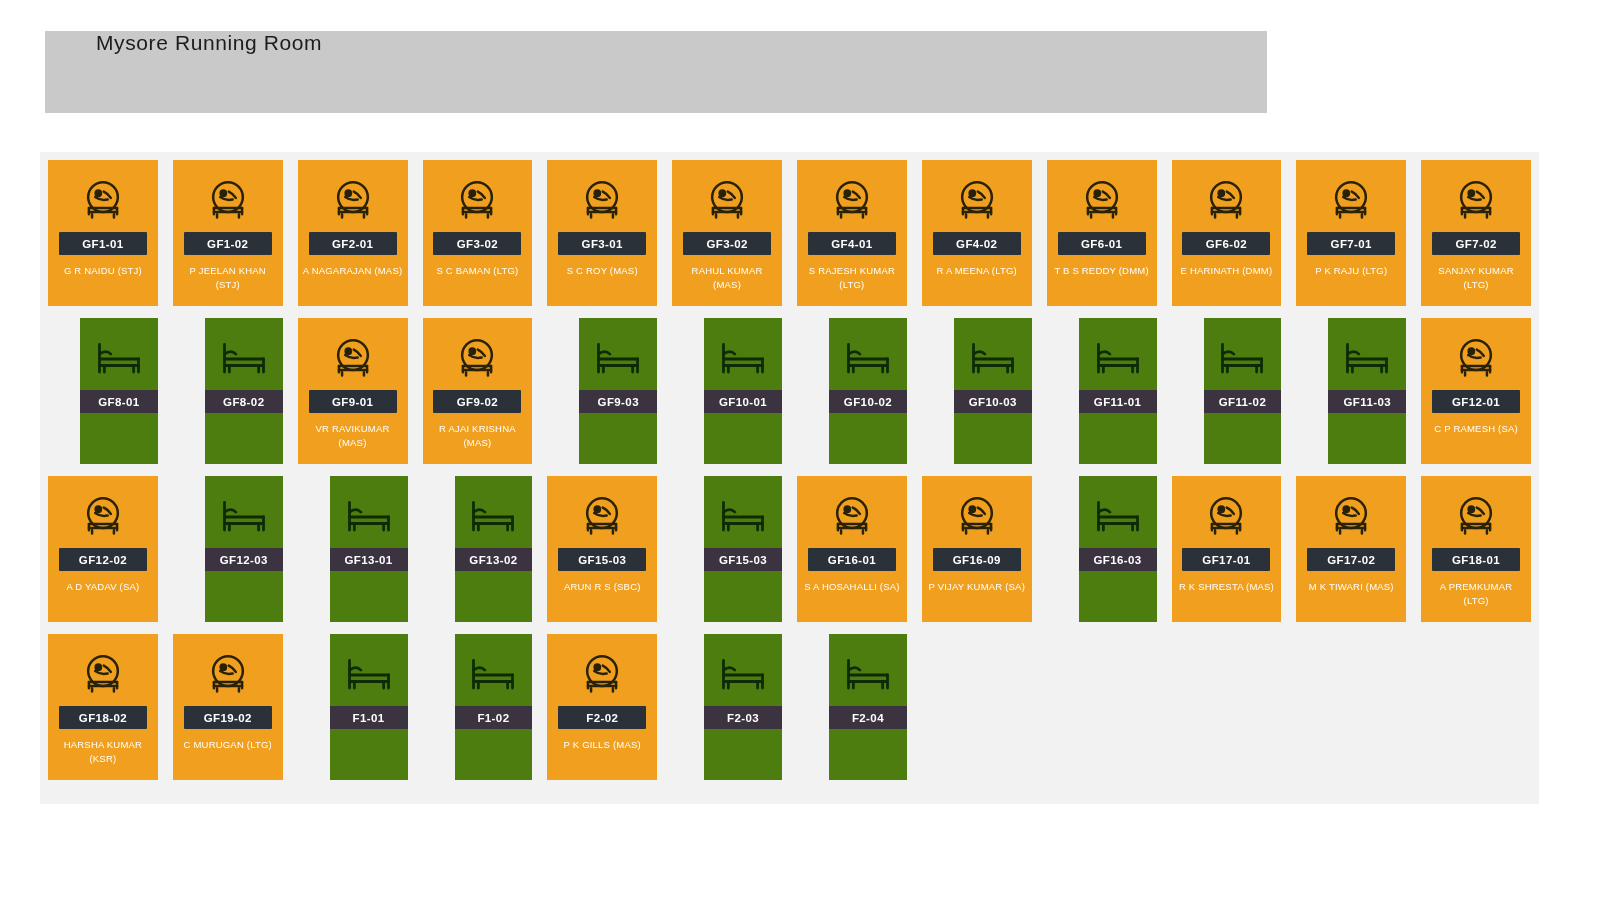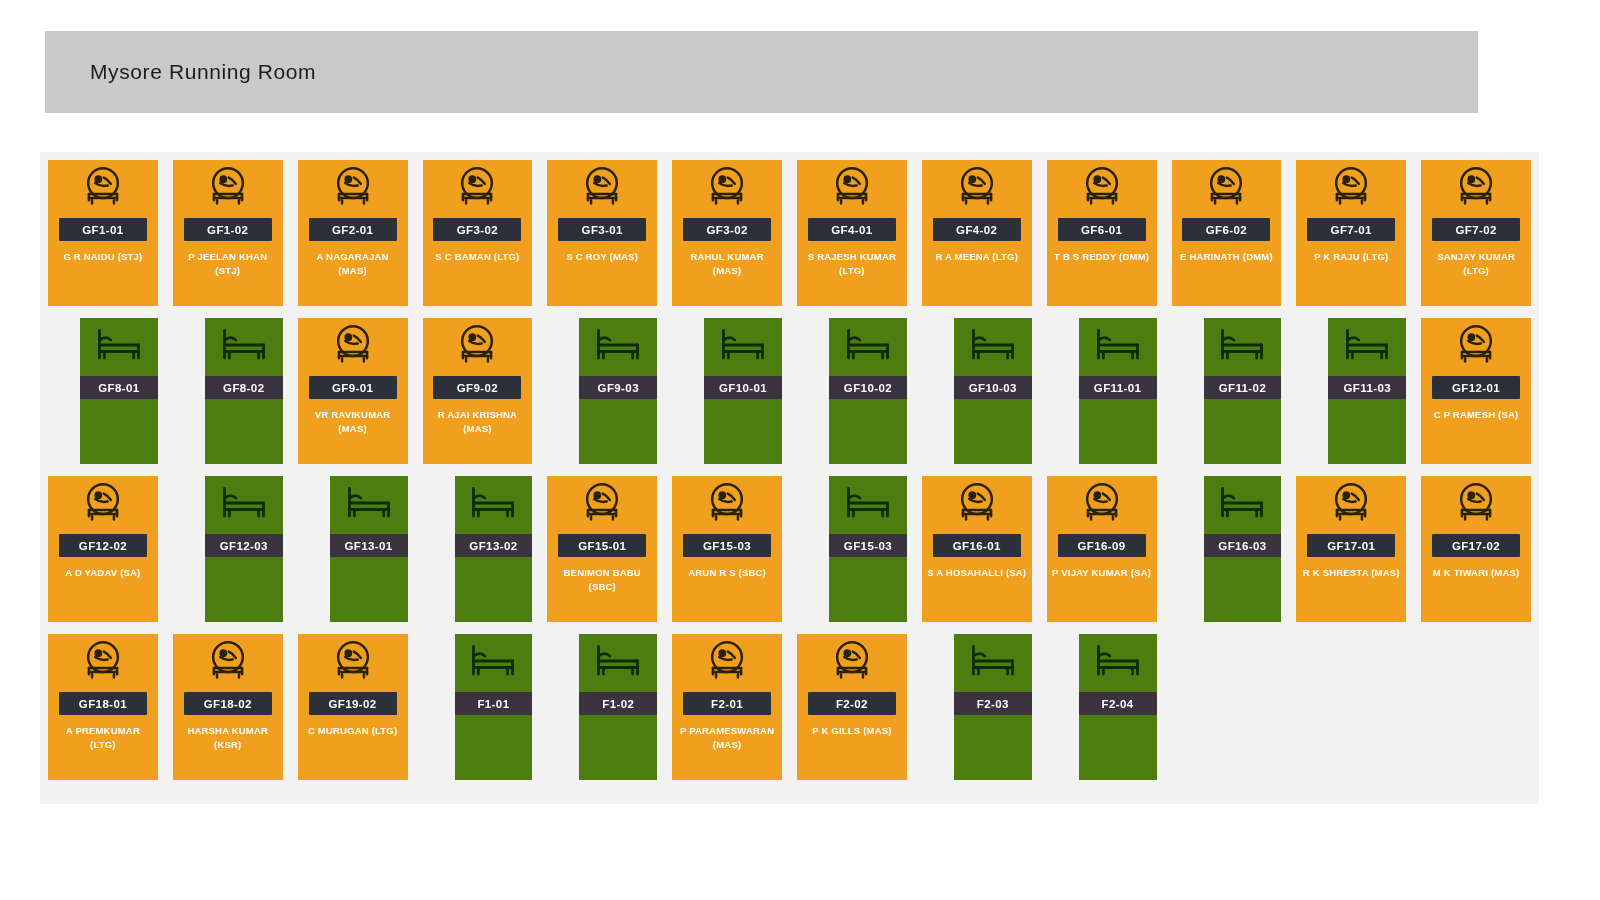--- a/index.html
+++ b/index.html
@@ -14,25 +14,25 @@
   #app {
     width: 1600px;
     height: 900px;
     position: relative;
     background: #ffffff;
   }
   .header-bar {
     position: absolute;
     left: 45px;
     top: 31px;
-    width: 1433px;
+    width: 1216px;
     height: 82px;
     background: #c9c9c9;
     display: flex;
-    align-items: center;
+    padding-left: 6px;
   }
   .header-title {
     margin-left: 45px;
     font-size: 21px;
     font-weight: 400;
     color: #1c1c1c;
     letter-spacing: 0.6px;
   }
   .grid-panel {
     position: absolute;
@@ -53,20 +53,21 @@
     box-sizing: border-box;
     width: 100%;
   }
   .card {
     position: relative;
     height: 146px;
     display: flex;
     flex-direction: column;
     align-items: center;
     box-sizing: border-box;
+    padding-top: 14px;
     overflow: hidden;
   }
   .card.occupied { background: #f0a01e; }
   .card.vacant { background: #4d7c0f; margin-left: 32px; }
   .icon-wrap {
     width: 54px;
     height: 54px;
     display: flex;
     align-items: center;
     justify-content: center;
@@ -87,21 +88,21 @@
     justify-content: center;
     border-radius: 1px;
     padding: 0 6px;
     box-sizing: border-box;
     white-space: nowrap;
   }
   .card.vacant .badge { background: #3b3340; }
   .occupant {
     margin-top: 9px;
     font-size: 9.5px;
-    font-weight: 700;
+    font-weight: 400;
     color: #ffffff;
     text-align: center;
     line-height: 1.5;
     width: 100%;
     padding: 0 5px;
     box-sizing: border-box;
     letter-spacing: 0.2px;
     word-break: break-word;
   }
 </style>
@@ -592,38 +593,20 @@
                 <circle cx="26" cy="22" r="3.4" fill="#2a2208"></circle>
                 <path d="M33 20 q6 3 9 8"></path>
                 <path d="M22 27 q7 5 16 3"></path>
                 <path d="M14 41 h36"></path>
                 <path d="M14 41 v8 M50 41 v8"></path>
                 <path d="M14 46 h36"></path>
                 <path d="M18 49 v4 M46 49 v4"></path>
               </g>
             </svg>
           </div>
-          <div class="badge">GF15-01</div>
-          <div class="occupant">BENIMON BABU (SBC)</div>
-        </div>
-        <div class="card occupied">
-          <div class="icon-wrap">
-            <svg width="50" height="50" viewBox="0 0 64 64">
-              <g fill="none" stroke="#2a2208" stroke-width="3.2" stroke-linecap="round" stroke-linejoin="round">
-                <circle cx="32" cy="27" r="19"></circle>
-                <circle cx="26" cy="22" r="3.4" fill="#2a2208"></circle>
-                <path d="M33 20 q6 3 9 8"></path>
-                <path d="M22 27 q7 5 16 3"></path>
-                <path d="M14 41 h36"></path>
-                <path d="M14 41 v8 M50 41 v8"></path>
-                <path d="M14 46 h36"></path>
-                <path d="M18 49 v4 M46 49 v4"></path>
-              </g>
-            </svg>
-          </div>
           <div class="badge">GF15-03</div>
           <div class="occupant">ARUN R S (SBC)</div>
         </div>
         <div class="card vacant">
           <div class="icon-wrap">
             <svg width="52" height="46" viewBox="0 0 64 56">
               <g fill="none" stroke="#0d2b05" stroke-width="3.4" stroke-linecap="round" stroke-linejoin="round">
                 <path d="M8 10 v34"></path>
                 <path d="M8 22 q8 -6 14 0"></path>
                 <path d="M8 28 h48"></path>
@@ -798,38 +781,20 @@
                 <path d="M8 10 v34"></path>
                 <path d="M8 22 q8 -6 14 0"></path>
                 <path d="M8 28 h48"></path>
                 <path d="M8 36 h48"></path>
                 <path d="M56 28 v16"></path>
                 <path d="M14 36 v8 M50 36 v8"></path>
               </g>
             </svg>
           </div>
           <div class="badge">F1-02</div>
-        </div>
-        <div class="card occupied">
-          <div class="icon-wrap">
-            <svg width="50" height="50" viewBox="0 0 64 64">
-              <g fill="none" stroke="#2a2208" stroke-width="3.2" stroke-linecap="round" stroke-linejoin="round">
-                <circle cx="32" cy="27" r="19"></circle>
-                <circle cx="26" cy="22" r="3.4" fill="#2a2208"></circle>
-                <path d="M33 20 q6 3 9 8"></path>
-                <path d="M22 27 q7 5 16 3"></path>
-                <path d="M14 41 h36"></path>
-                <path d="M14 41 v8 M50 41 v8"></path>
-                <path d="M14 46 h36"></path>
-                <path d="M18 49 v4 M46 49 v4"></path>
-              </g>
-            </svg>
-          </div>
-          <div class="badge">F2-01</div>
-          <div class="occupant">P PARAMESWARAN (MAS)</div>
         </div>
         <div class="card occupied">
           <div class="icon-wrap">
             <svg width="50" height="50" viewBox="0 0 64 64">
               <g fill="none" stroke="#2a2208" stroke-width="3.2" stroke-linecap="round" stroke-linejoin="round">
                 <circle cx="32" cy="27" r="19"></circle>
                 <circle cx="26" cy="22" r="3.4" fill="#2a2208"></circle>
                 <path d="M33 20 q6 3 9 8"></path>
                 <path d="M22 27 q7 5 16 3"></path>
                 <path d="M14 41 h36"></path>

